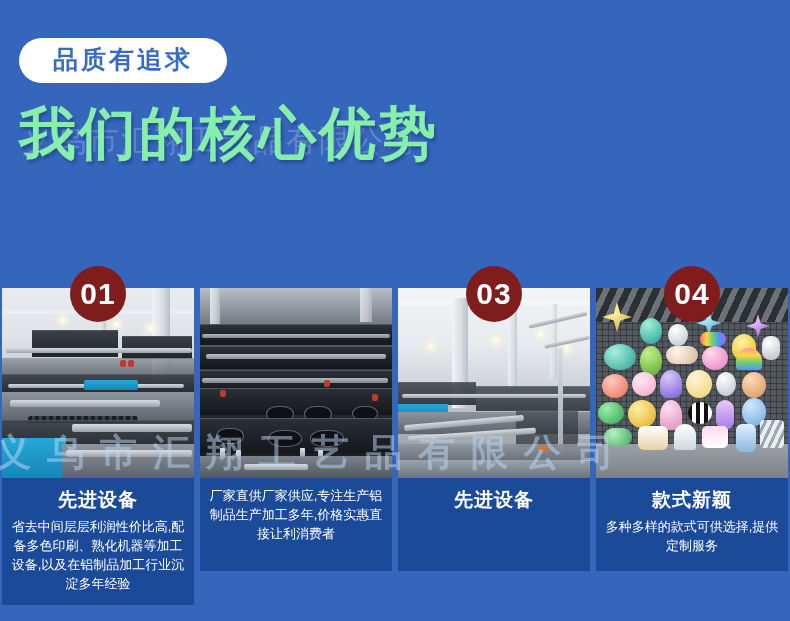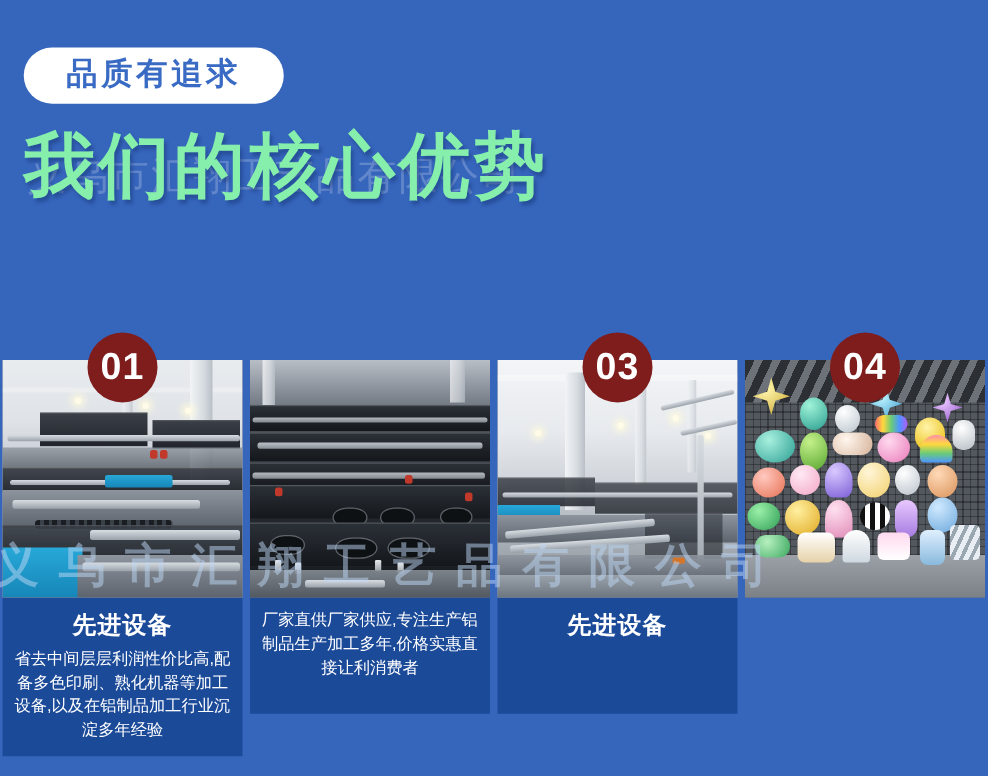--- a/index.html
+++ b/index.html
@@ -399,20 +399,24 @@
           <div class="bal" style="left:120px;top:112px;width:18px;height:30px;background:linear-gradient(180deg,#e8c8ff,#a57be0);border-radius:9px"></div>
           <div class="bal" style="left:146px;top:110px;width:24px;height:28px;background:radial-gradient(circle at 35% 28%,#cfe9ff,#6ba7db)"></div>
           <div class="bal" style="left:8px;top:140px;width:28px;height:18px;background:radial-gradient(circle at 35% 30%,#b7f0c0,#3aa85e);border-radius:12px"></div>
           <div class="bal" style="left:42px;top:138px;width:30px;height:24px;background:linear-gradient(180deg,#ffffff,#e6d2a8);border-radius:6px"></div>
           <div class="bal" style="left:78px;top:136px;width:22px;height:26px;background:linear-gradient(180deg,#fff,#cfd8e0);border-radius:11px 11px 3px 3px"></div>
           <div class="bal" style="left:106px;top:138px;width:26px;height:22px;background:linear-gradient(180deg,#ffd9ef,#ffffff);border-radius:5px"></div>
           <div class="bal" style="left:140px;top:136px;width:20px;height:28px;background:linear-gradient(180deg,#dff0ff,#89b9dd);border-radius:6px"></div>
           <div class="bal" style="left:164px;top:132px;width:24px;height:28px;background:repeating-linear-gradient(115deg,#e8eef3 0 4px,#9aa6b0 4px 7px);border-radius:4px"></div>
         </div>
       </div>
+      <div class="card-body">
+        <div class="card-title">款式新颖</div>
+        <div class="card-text">多种多样的款式可供选择,提供定制服务</div>
+      </div>
     </div>
 
   </div>
 
   <div class="wm-photo">
     <span>义乌市汇翔工艺品有限公司</span>
   </div>
 
 </div>
 

